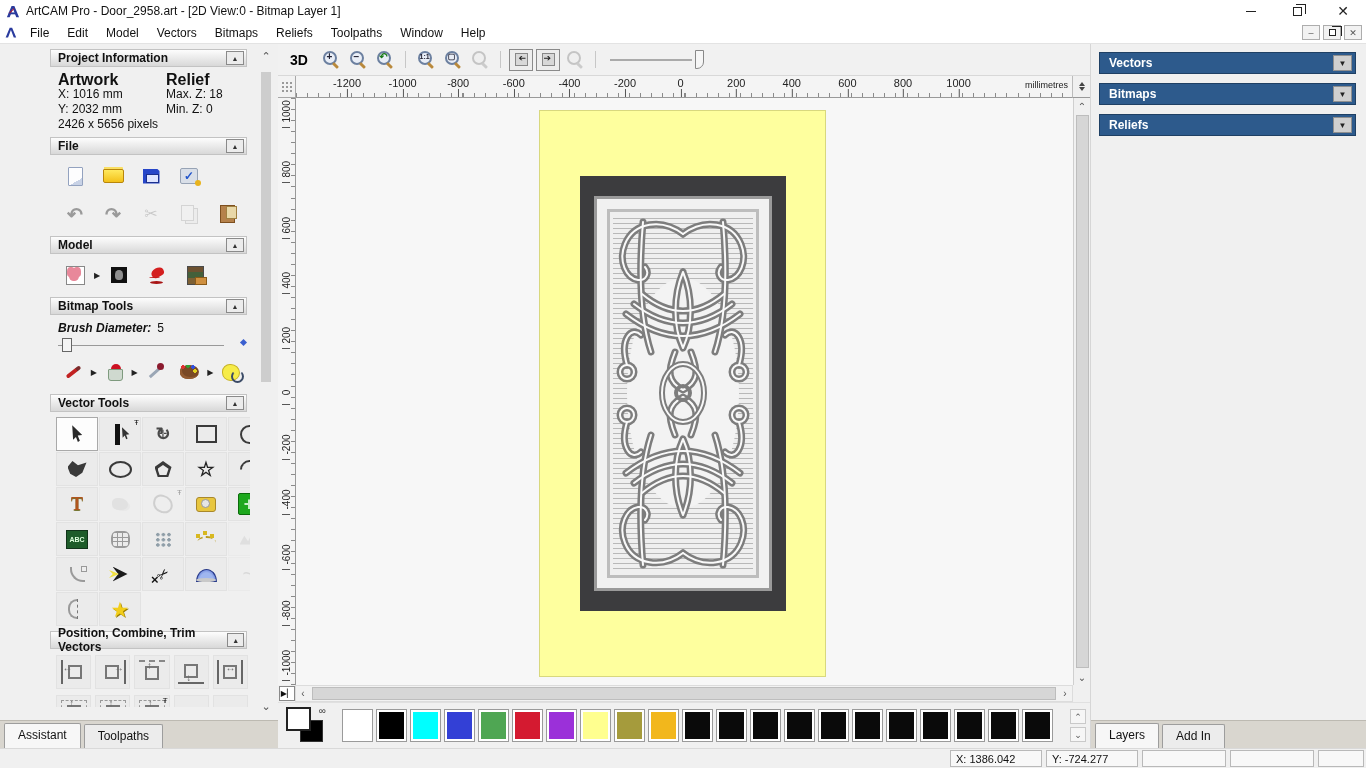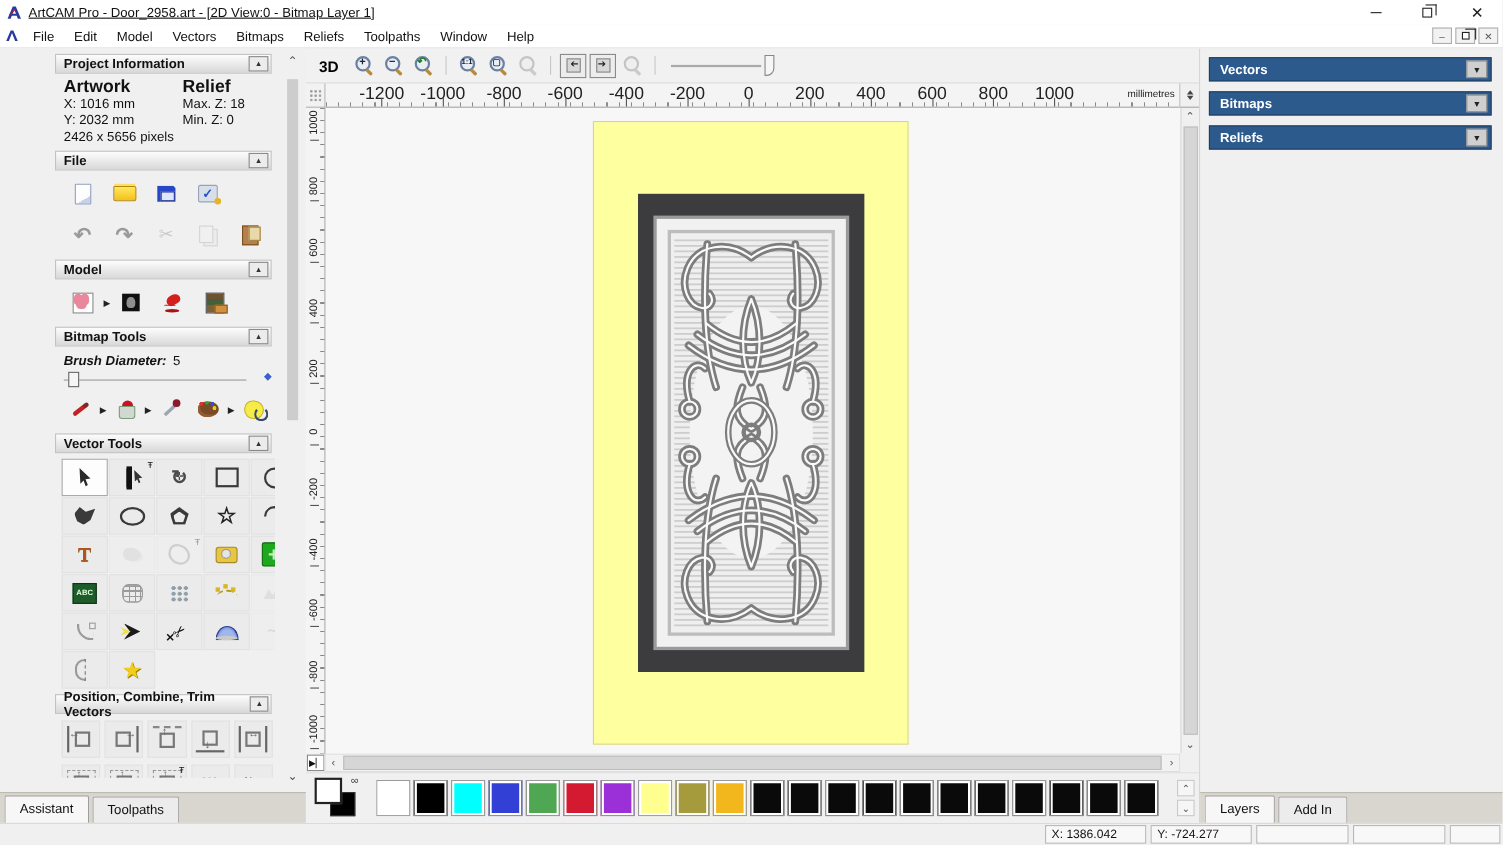--- a/index.html
+++ b/index.html
@@ -1,21 +1,21 @@
 <!DOCTYPE html>
 <html><head>
 <meta charset="utf-8">
 <style>
   * { box-sizing: border-box; margin: 0; padding: 0; }
   html,body { width:1366px; height:768px; overflow:hidden;
     font-family:"Liberation Sans",sans-serif; font-size:12px; background:#f0f0f0; color:#111; }
   button { font-family:inherit; border:none; background:transparent; padding:0; cursor:default; }
 
   
-  .titlebar { height:22px; background:#fff; display:flex; align-items:center; gap:6px; padding-left:5px; position:relative;text-decoration:underline; }
+  .titlebar { height:22px; background:#fff; display:flex; align-items:center; gap:6px; padding-left:5px; position:relative; }
   .app-logo { width:15px; height:15px; flex:0 0 auto; }
   .title-text { font-size:12px; color:#111; }
   .win-controls { position:absolute; right:0; top:0; display:flex; height:22px; }
   .win-btn { width:46px; height:22px; display:flex; align-items:center; justify-content:center; color:#222; font-size:13px; }
   .glyph-min { width:10px; height:1px; background:#222; display:inline-block; }
   .glyph-restore { width:9px; height:9px; border:1px solid #222; position:relative; display:inline-block; background:#fff;}
   .glyph-restore::before { content:""; position:absolute; left:2px; top:-4px; width:9px; height:9px; border:1px solid #222; border-bottom:none; border-left:none; }
   .glyph-close { font-size:14px; line-height:1; }
 
   
@@ -78,21 +78,21 @@
   .tb-slider { position:relative; width:96px; height:20px; margin-left:6px; }
   .tb-slider::before { content:""; position:absolute; left:0; right:14px; top:9px; height:2px; background:#aaa; }
   .tb-slider-handle { position:absolute; right:2px; top:0px; width:9px; height:19px; border:1px solid #888; border-radius:0 0 7px 0; background:#f6f6f6; }
 
   .ruler-row { height:22px; display:flex; }
   .ruler-corner { width:18px; border-right:1px solid #a8a8a8; border-bottom:1px solid #a8a8a8; background:#f2f2f2; display:flex; align-items:center; justify-content:center; }
   .dots-cross { width:11px; height:11px; background-image:radial-gradient(#9a9a9a 1px, transparent 1.3px); background-size:4px 4px; }
   .hruler { flex:1; position:relative; background:#f4f4f4; border-bottom:1px solid #999; overflow:hidden; }
   .hruler::before { content:""; position:absolute; left:0; right:0; bottom:0; height:4px;
     background:repeating-linear-gradient(to right,#8a8a8a 0 1px,transparent 1px 11.1px); }
-  .htick { position:absolute; top:1px; transform:translateX(-50%); font-size:16px; color:#222; }
+  .htick { position:absolute; top:1px; transform:translateX(-50%); font-size:11px; color:#222; }
   .htick::after { content:""; position:absolute; left:50%; top:12px; width:1px; height:8px; background:#555; }
   .ruler-units { position:absolute; right:4px; top:4px; font-size:9px; color:#222; }
   .units-spin { width:18px; border-bottom:1px solid #999; border-left:1px solid #bbb; background:#f0f0f0; display:flex; flex-direction:column; align-items:center; justify-content:center; gap:1px; }
   .tri-u { width:0; height:0; border-left:3px solid transparent; border-right:3px solid transparent; border-bottom:4px solid #444; }
   .tri-d { width:0; height:0; border-left:3px solid transparent; border-right:3px solid transparent; border-top:4px solid #444; }
 
   .canvas-row { flex:1; display:flex; }
   .vruler { width:18px; position:relative; background:#f4f4f4; border-right:1px solid #999; }
   .vruler::before { content:""; position:absolute; top:0; bottom:0; right:0; width:4px;
     background:repeating-linear-gradient(to bottom,#8a8a8a 0 1px,transparent 1px 11.06px); }

